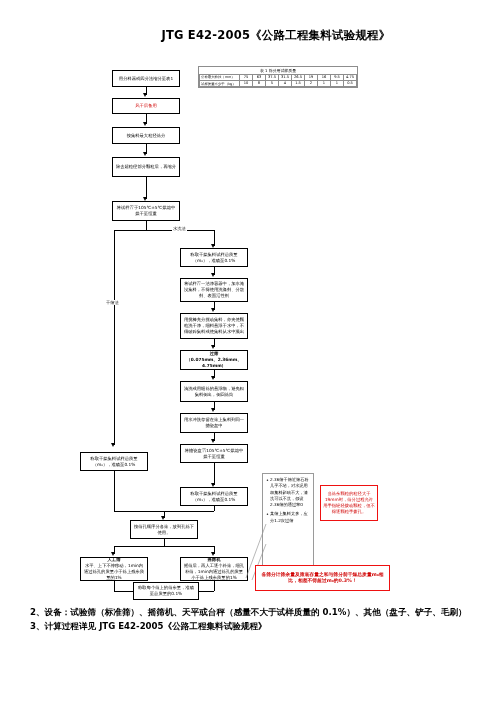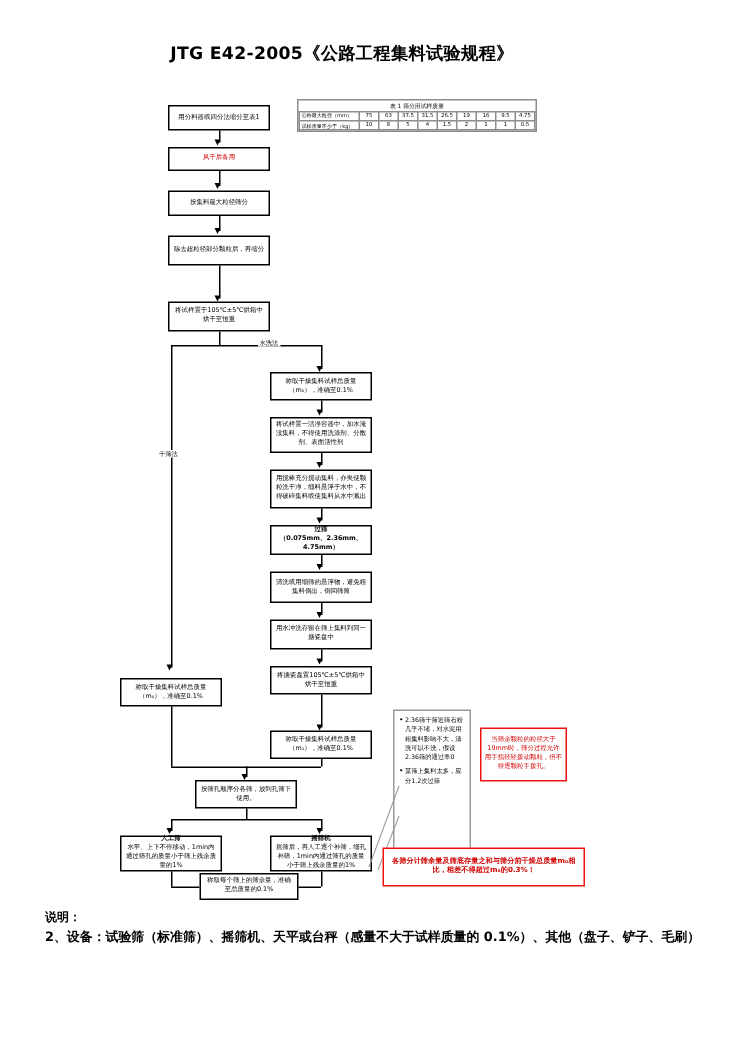--- a/index.html
+++ b/index.html
@@ -1,21 +1,21 @@
 <!DOCTYPE html>
 <html><head>
 <meta charset="utf-8">
 <style>
   html,body{margin:0;padding:0;}
   body{
     width:496px;height:702px;background:#ffffff;
     font-family:"DejaVu Sans","Liberation Sans",sans-serif;
     position:relative;overflow:hidden;
   }
-  .doc{position:absolute;left:0;top:0;width:456px;height:702px;}
+  .doc{position:absolute;left:0;top:0;width:456px;height:702px;padding-left:32px;}
 
   
   .title1,.title2{
     position:absolute;width:100%;text-align:center;
     font-weight:bold;color:#000;letter-spacing:.2px;
   }
   .title1{top:28px;font-size:11.5px;}
   .title2{top:48px;font-size:11.5px;}
 
   
@@ -211,17 +211,17 @@
   <svg class="leader" style="left:244px;top:520px;width:24px;height:62px;" viewBox="0 0 24 62">
     <line x1="2" y1="58" x2="22" y2="4" stroke="#9a9a9a" stroke-width="0.7"></line>
     <line x1="8" y1="60" x2="22" y2="24" stroke="#9a9a9a" stroke-width="0.7"></line>
   </svg>
 
   <div class="box redborder" style="left:320px;top:485px;width:58px;height:36px;font-weight:normal;">当筛余颗粒的粒径大于19mm时，筛分过程允许用手指轻轻拨动颗粒，但不得逐颗粒手拨孔。</div>
 
   <div class="box redborder" style="left:255px;top:565px;width:135px;height:26px;font-size:4.8px;">各筛分计筛余量及筛底存量之和与筛分前干燥总质量m₀相比，相差不得超过m₀的0.3%！</div>
 
   <div class="notes">
-    <div style="font-size:8px;">说明：</div>
     <div>2、设备：试验筛（标准筛）、摇筛机、天平或台秤（感量不大于试样质量的 0.1%）、其他（盘子、铲子、毛刷）</div>
+    <div>3、计算过程详见 JTG E42-2005《公路工程集料试验规程》</div>
   </div>
 
 </div>
 
 </body></html>

